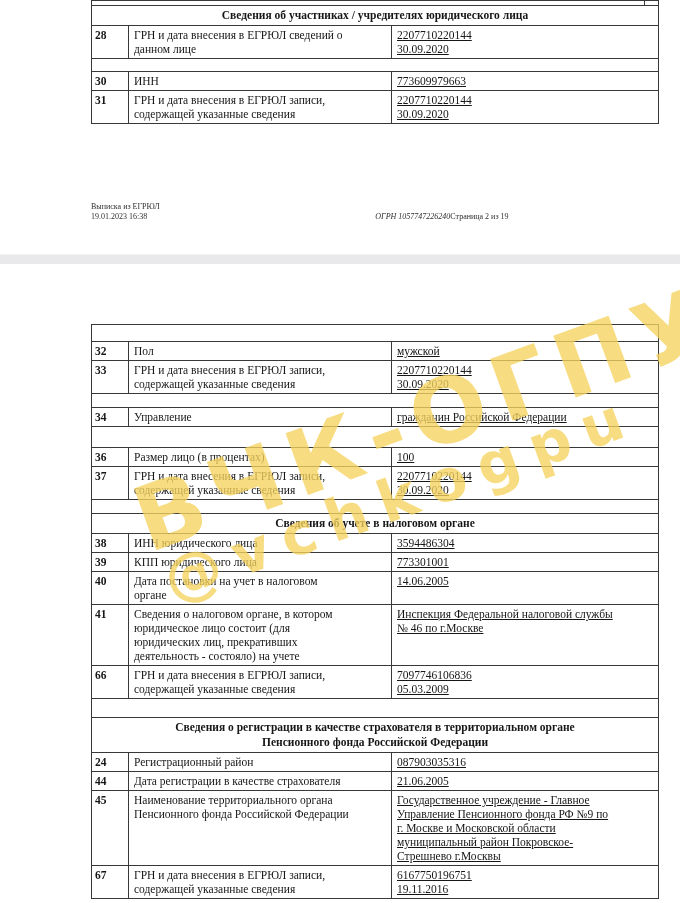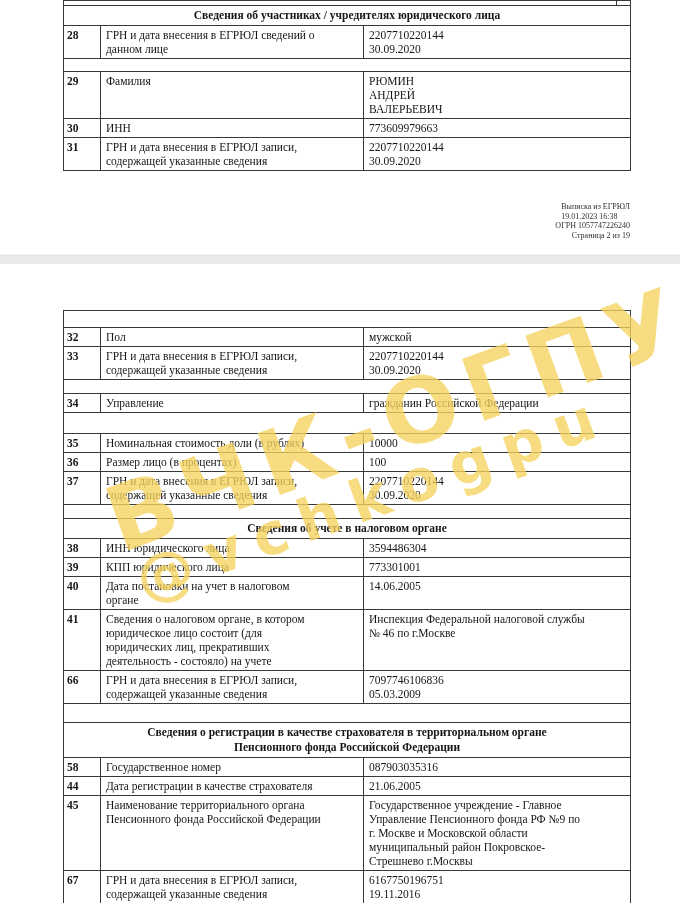--- a/index.html
+++ b/index.html
@@ -4,59 +4,59 @@
 <style>
   html,body{margin:0;padding:0;}
   body{
     width:680px;height:903px;
     background:#ffffff;
     font-family:"Liberation Serif",serif;
     color:#161616;
     overflow:hidden;
   }
   .screen{position:relative;width:680px;height:903px;}
-  .page{position:relative;background:#ffffff;}
+  .page{position:relative;background:#ffffff;margin-left:28px;}
   .page1{height:254px;}
   .pages-gap{height:9px;background:#e9e9eb;border-top:1px solid #f2f2f2;}
   .page2{height:640px;overflow:hidden;}
 
   .doc-table{
     position:absolute;left:63px;width:567px;
     border-collapse:collapse;table-layout:fixed;
   }
   .t1{top:0;}
-  .t2{top:46px;}
+  .t2{top:60px;}
   .doc-table td{
     border:1px solid #383838;
     font-size:11.5px;line-height:14px;
     vertical-align:top;
     padding:2px 3px;
     overflow:hidden;
   }
   td.num{padding-top:2px;font-weight:bold;}
   td.lbl{padding-left:5px;white-space:pre-line;}
-  td.val{padding-left:5px;white-space:pre-line;}
+  td.val{padding-left:5px;white-space:pre-line;text-decoration:underline;}
   tr.hdr td{
     text-align:center;font-weight:bold;font-size:11.5px;
     padding:2px;white-space:pre-line;line-height:15px;
   }
   tr.sp td{padding:0;}
   td.sliver{position:relative;}
   td.sliver::after{
     content:'';position:absolute;top:0;bottom:0;left:552px;
     border-left:1px solid #383838;
   }
 
   .footer{
     position:absolute;left:63px;right:50px;top:202px;
     display:flex;justify-content:space-between;align-items:flex-end;
-    font-size:8px;line-height:9.5px;color:#2e2e2e;flex-direction:column;
+    font-size:8px;line-height:9.5px;color:#2e2e2e;
   }
   .f-left{flex:1;text-align:left;}
-  .f-center{flex:1;text-align:left;}
+  .f-center{flex:1;text-align:right;font-style:italic;}
   .f-right{flex:1;}
 
   .wm{
     position:absolute;
     font-family:"DejaVu Sans",sans-serif;
     font-weight:bold;
     color:#f5d35f;
     opacity:.78;
     transform-origin:left top;
     white-space:nowrap;
@@ -89,27 +89,20 @@
             <td class="num">28</td>
             <td class="lbl">ГРН и дата внесения в ЕГРЮЛ сведений о
 данном лице</td>
             <td class="val">2207710220144
 30.09.2020</td>
           </tr>
           <tr class="sp" style="height: 13px;">
             <td colspan="3"></td>
           </tr>
           <tr>
-            <td class="num">29</td>
-            <td class="lbl">Фамилия</td>
-            <td class="val">РЮМИН
-АНДРЕЙ
-ВАЛЕРЬЕВИЧ</td>
-          </tr>
-          <tr>
             <td class="num">30</td>
             <td class="lbl">ИНН</td>
             <td class="val">773609979663</td>
           </tr>
           <tr>
             <td class="num">31</td>
             <td class="lbl">ГРН и дата внесения в ЕГРЮЛ записи,
 содержащей указанные сведения</td>
             <td class="val">2207710220144
 30.09.2020</td>
@@ -157,25 +150,20 @@
           </tr>
           <tr>
             <td class="num">34</td>
             <td class="lbl">Управление</td>
             <td class="val">гражданин Российской Федерации</td>
           </tr>
           <tr class="sp" style="height: 21px;">
             <td colspan="3"></td>
           </tr>
           <tr>
-            <td class="num">35</td>
-            <td class="lbl">Номинальная стоимость доли (в рублях)</td>
-            <td class="val">10000</td>
-          </tr>
-          <tr>
             <td class="num">36</td>
             <td class="lbl">Размер лицо (в процентах)</td>
             <td class="val">100</td>
           </tr>
           <tr>
             <td class="num">37</td>
             <td class="lbl">ГРН и дата внесения в ЕГРЮЛ записи,
 содержащей указанные сведения</td>
             <td class="val">2207710220144
 30.09.2020</td>
@@ -219,22 +207,22 @@
 05.03.2009</td>
           </tr>
           <tr class="sp" style="height: 19px;">
             <td colspan="3"></td>
           </tr>
           <tr class="hdr">
             <td colspan="3">Сведения о регистрации в качестве страхователя в территориальном органе
 Пенсионного фонда Российской Федерации</td>
           </tr>
           <tr>
-            <td class="num">58</td>
-            <td class="lbl">Государственное номер</td>
+            <td class="num">24</td>
+            <td class="lbl">Регистрационный район</td>
             <td class="val">087903035316</td>
           </tr>
           <tr>
             <td class="num">44</td>
             <td class="lbl">Дата регистрации в качестве страхователя</td>
             <td class="val">21.06.2005</td>
           </tr>
           <tr>
             <td class="num">45</td>
             <td class="lbl">Наименование территориального органа

